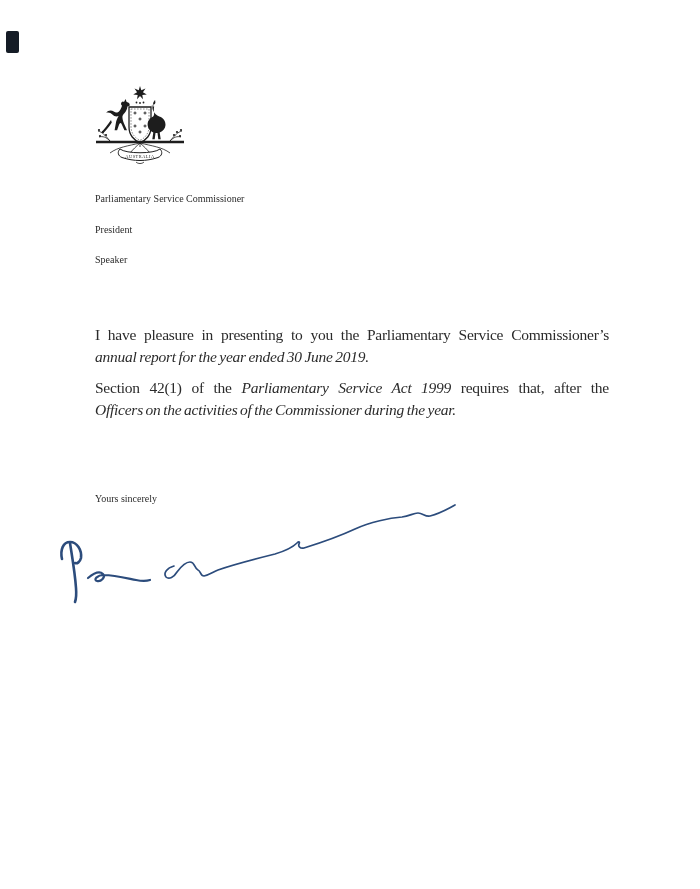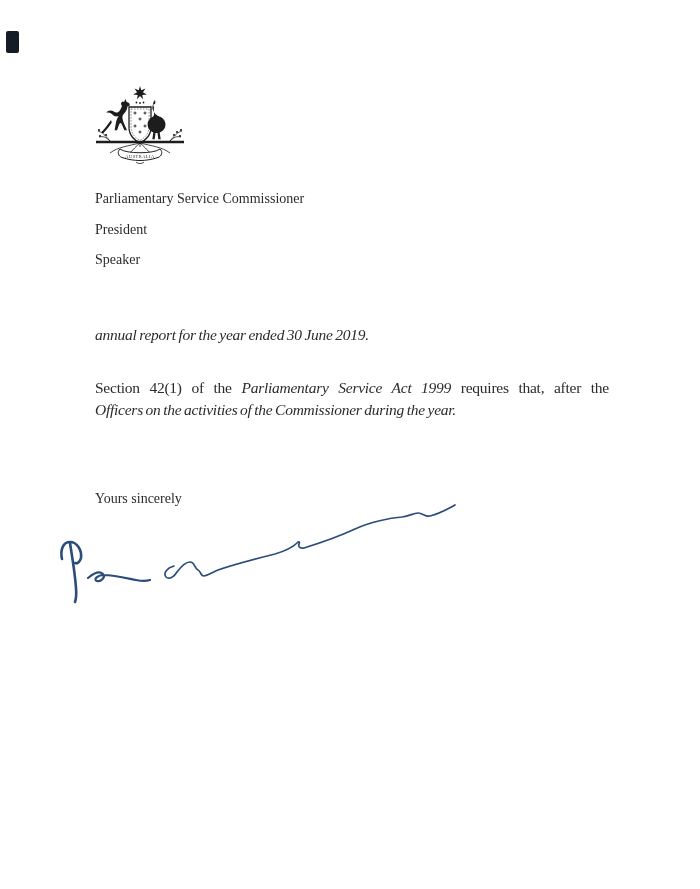--- a/index.html
+++ b/index.html
@@ -8,21 +8,21 @@
     font-family:"Liberation Serif","DejaVu Serif",serif;
     color:#2b2b2b; overflow:hidden;
   }
   .corner-mark {
     position:absolute; left:6px; top:31px; width:13px; height:22px;
     background:#151c26; border-radius:2px;
   }
   .coa { position:absolute; left:90px; top:85px; width:100px; height:80px; }
   .line {
     position:absolute; left:95px; width:514px;
-    font-size:14px; line-height:20px; white-space:nowrap;
+    font-size:10px; line-height:20px; white-space:nowrap;
   }
   .para {
     position:absolute; left:95px; width:514px;
     font-size:15.5px;
   }
   .para .pline {
     line-height:22px; letter-spacing:-0.25px; word-spacing:-1px;
     white-space:nowrap;
   }
   .para .pline.just { text-align:justify; text-align-last:justify; white-space:normal; }
@@ -106,20 +106,21 @@
         <text x="50" y="73.2" text-anchor="middle" font-size="4.4" letter-spacing="0.5" fill="#1d1d1d" stroke="none" font-family="Liberation Serif, DejaVu Serif, serif">AUSTRALIA</text>
       </g>
     </g>
   </svg>
 
   <div class="line" style="top:189px">Parliamentary Service Commissioner</div>
   <div class="line" style="top:220px">President</div>
   <div class="line" style="top:250px">Speaker</div>
 
   <div class="para" style="top:324px">
+    <div class="pline just">I have pleasure in presenting to you the Parliamentary Service Commissioner’s</div>
     <div class="pline last">annual report for the year ended 30 June 2019.</div>
   </div>
 
   <div class="para" style="top:377px">
     <div class="pline just"><span>Section 42(1) of the</span> <i>Parliamentary Service Act 1999</i> <span>requires that, after the</span></div>
     <div class="pline last">Officers on the activities of the Commissioner during the year.</div>
   </div>
 
   <div class="line" style="top:489px">Yours sincerely</div>
 

